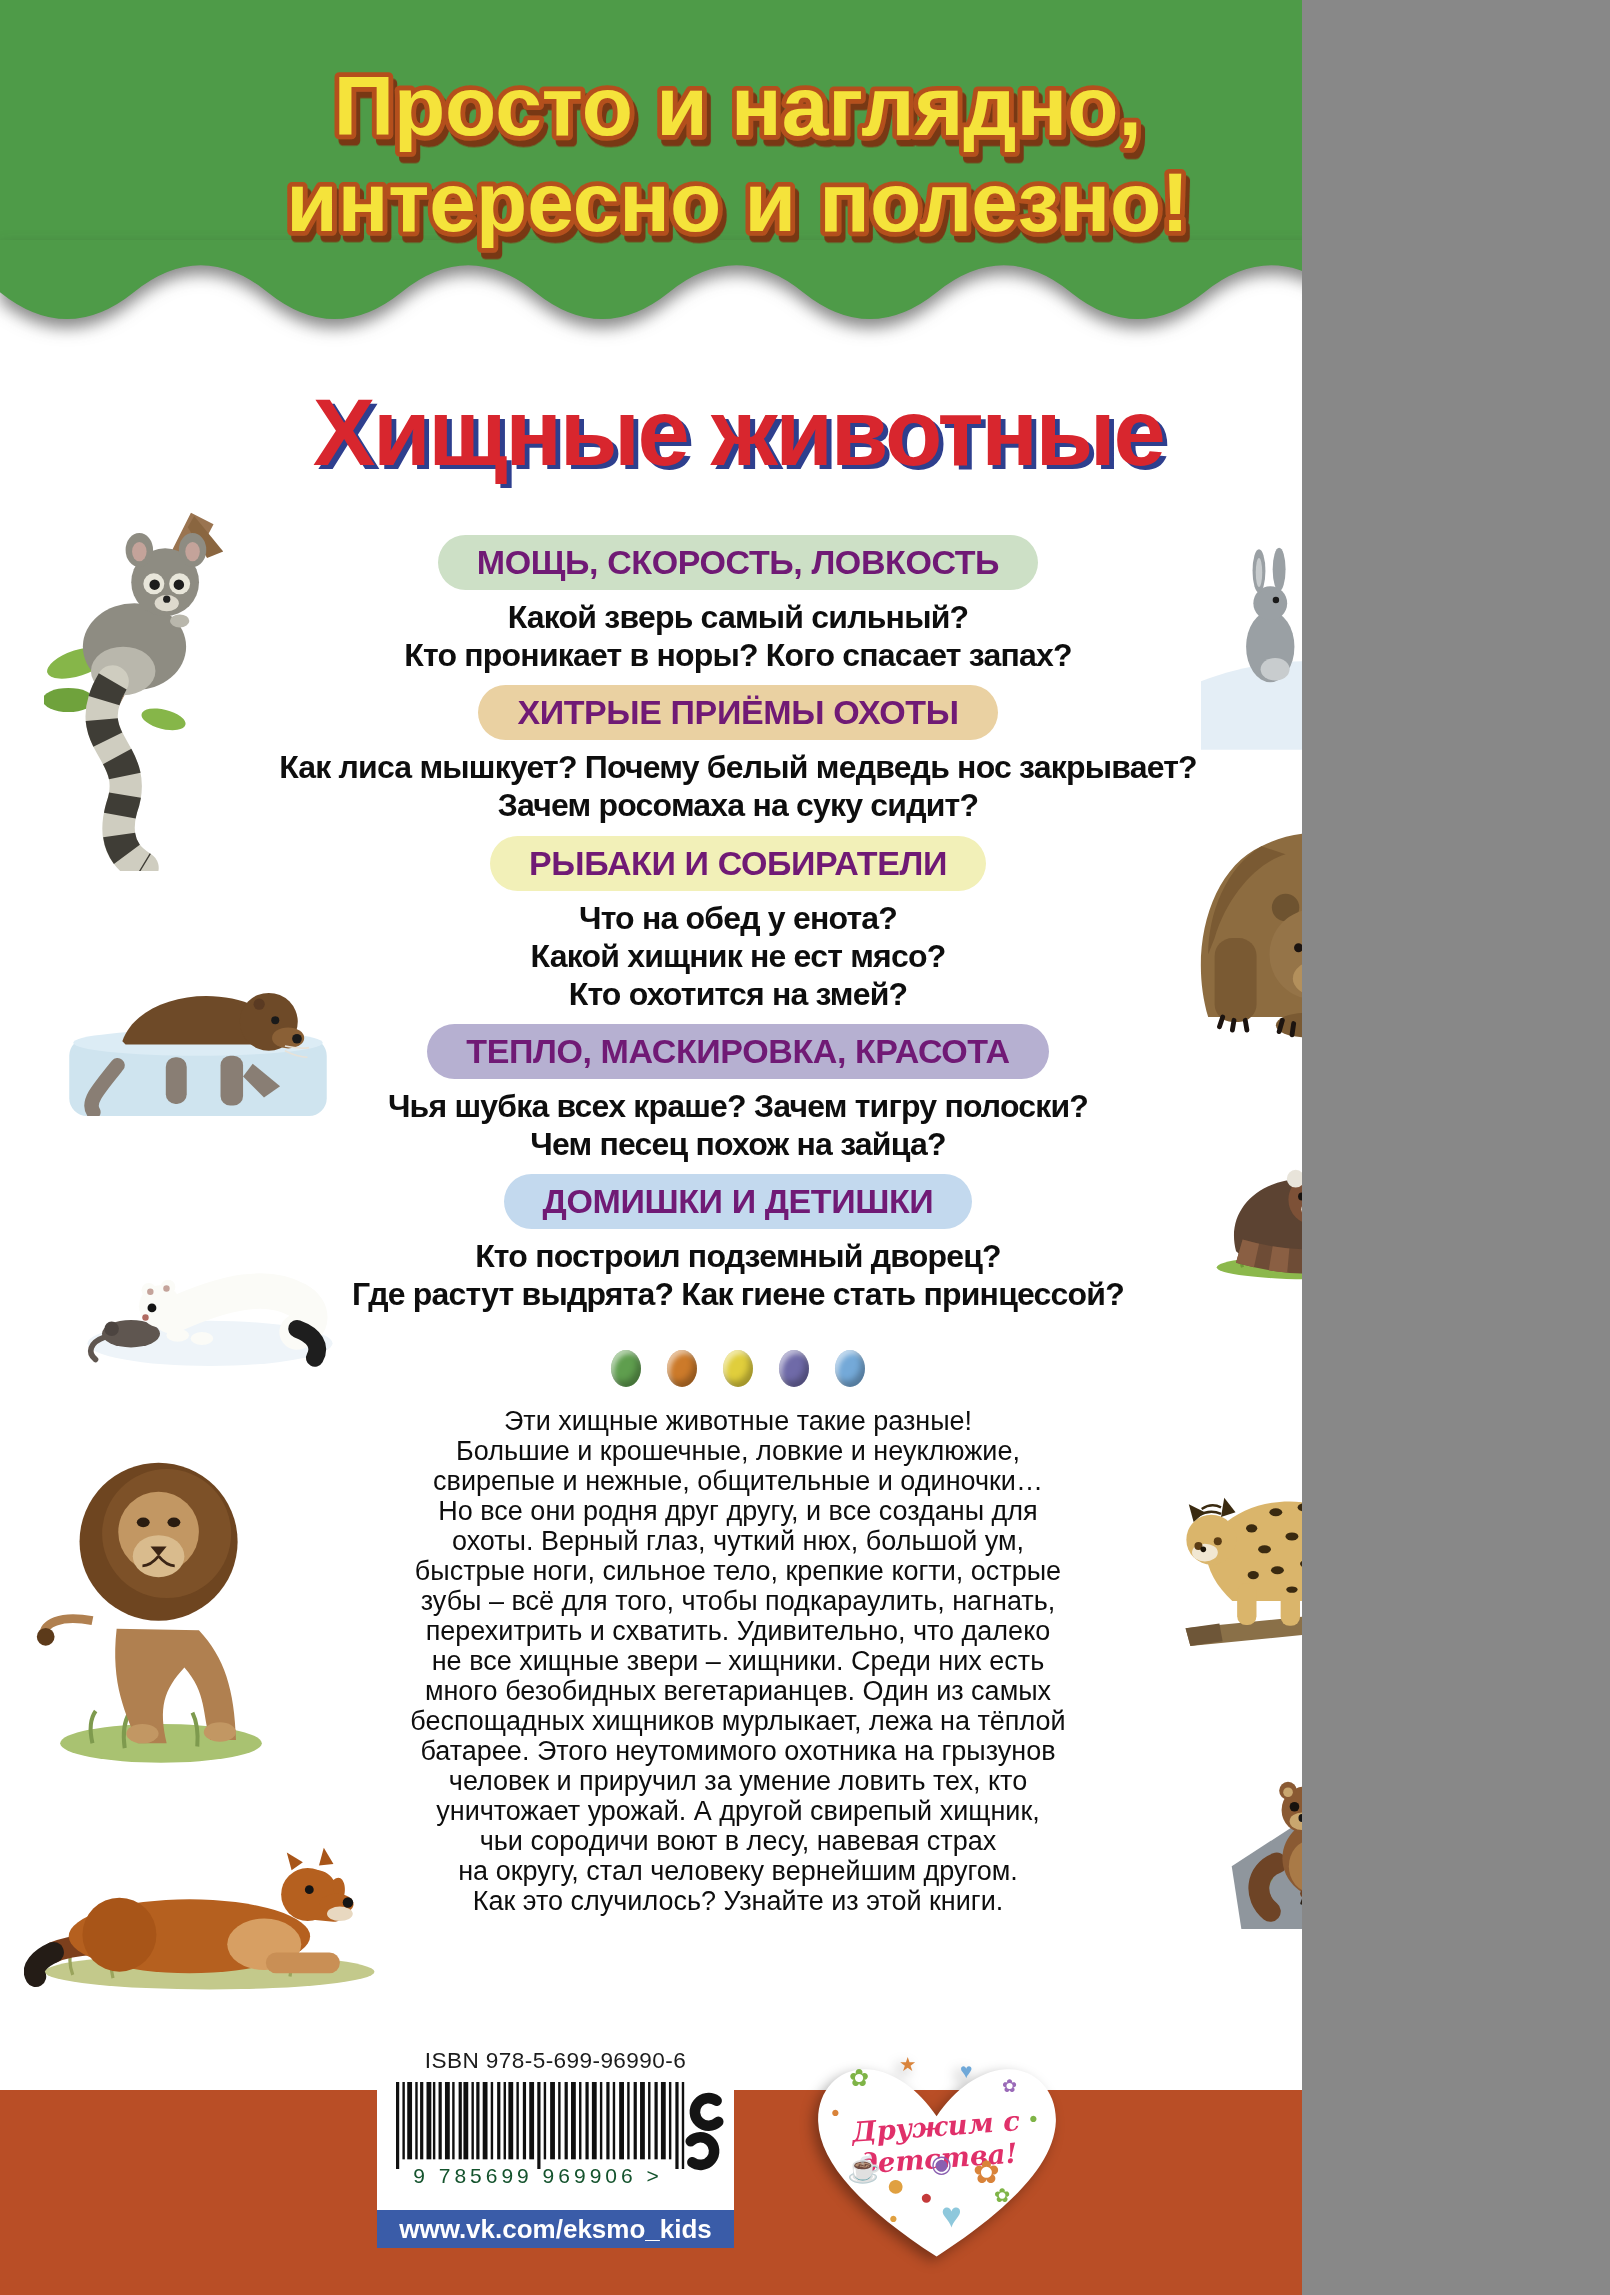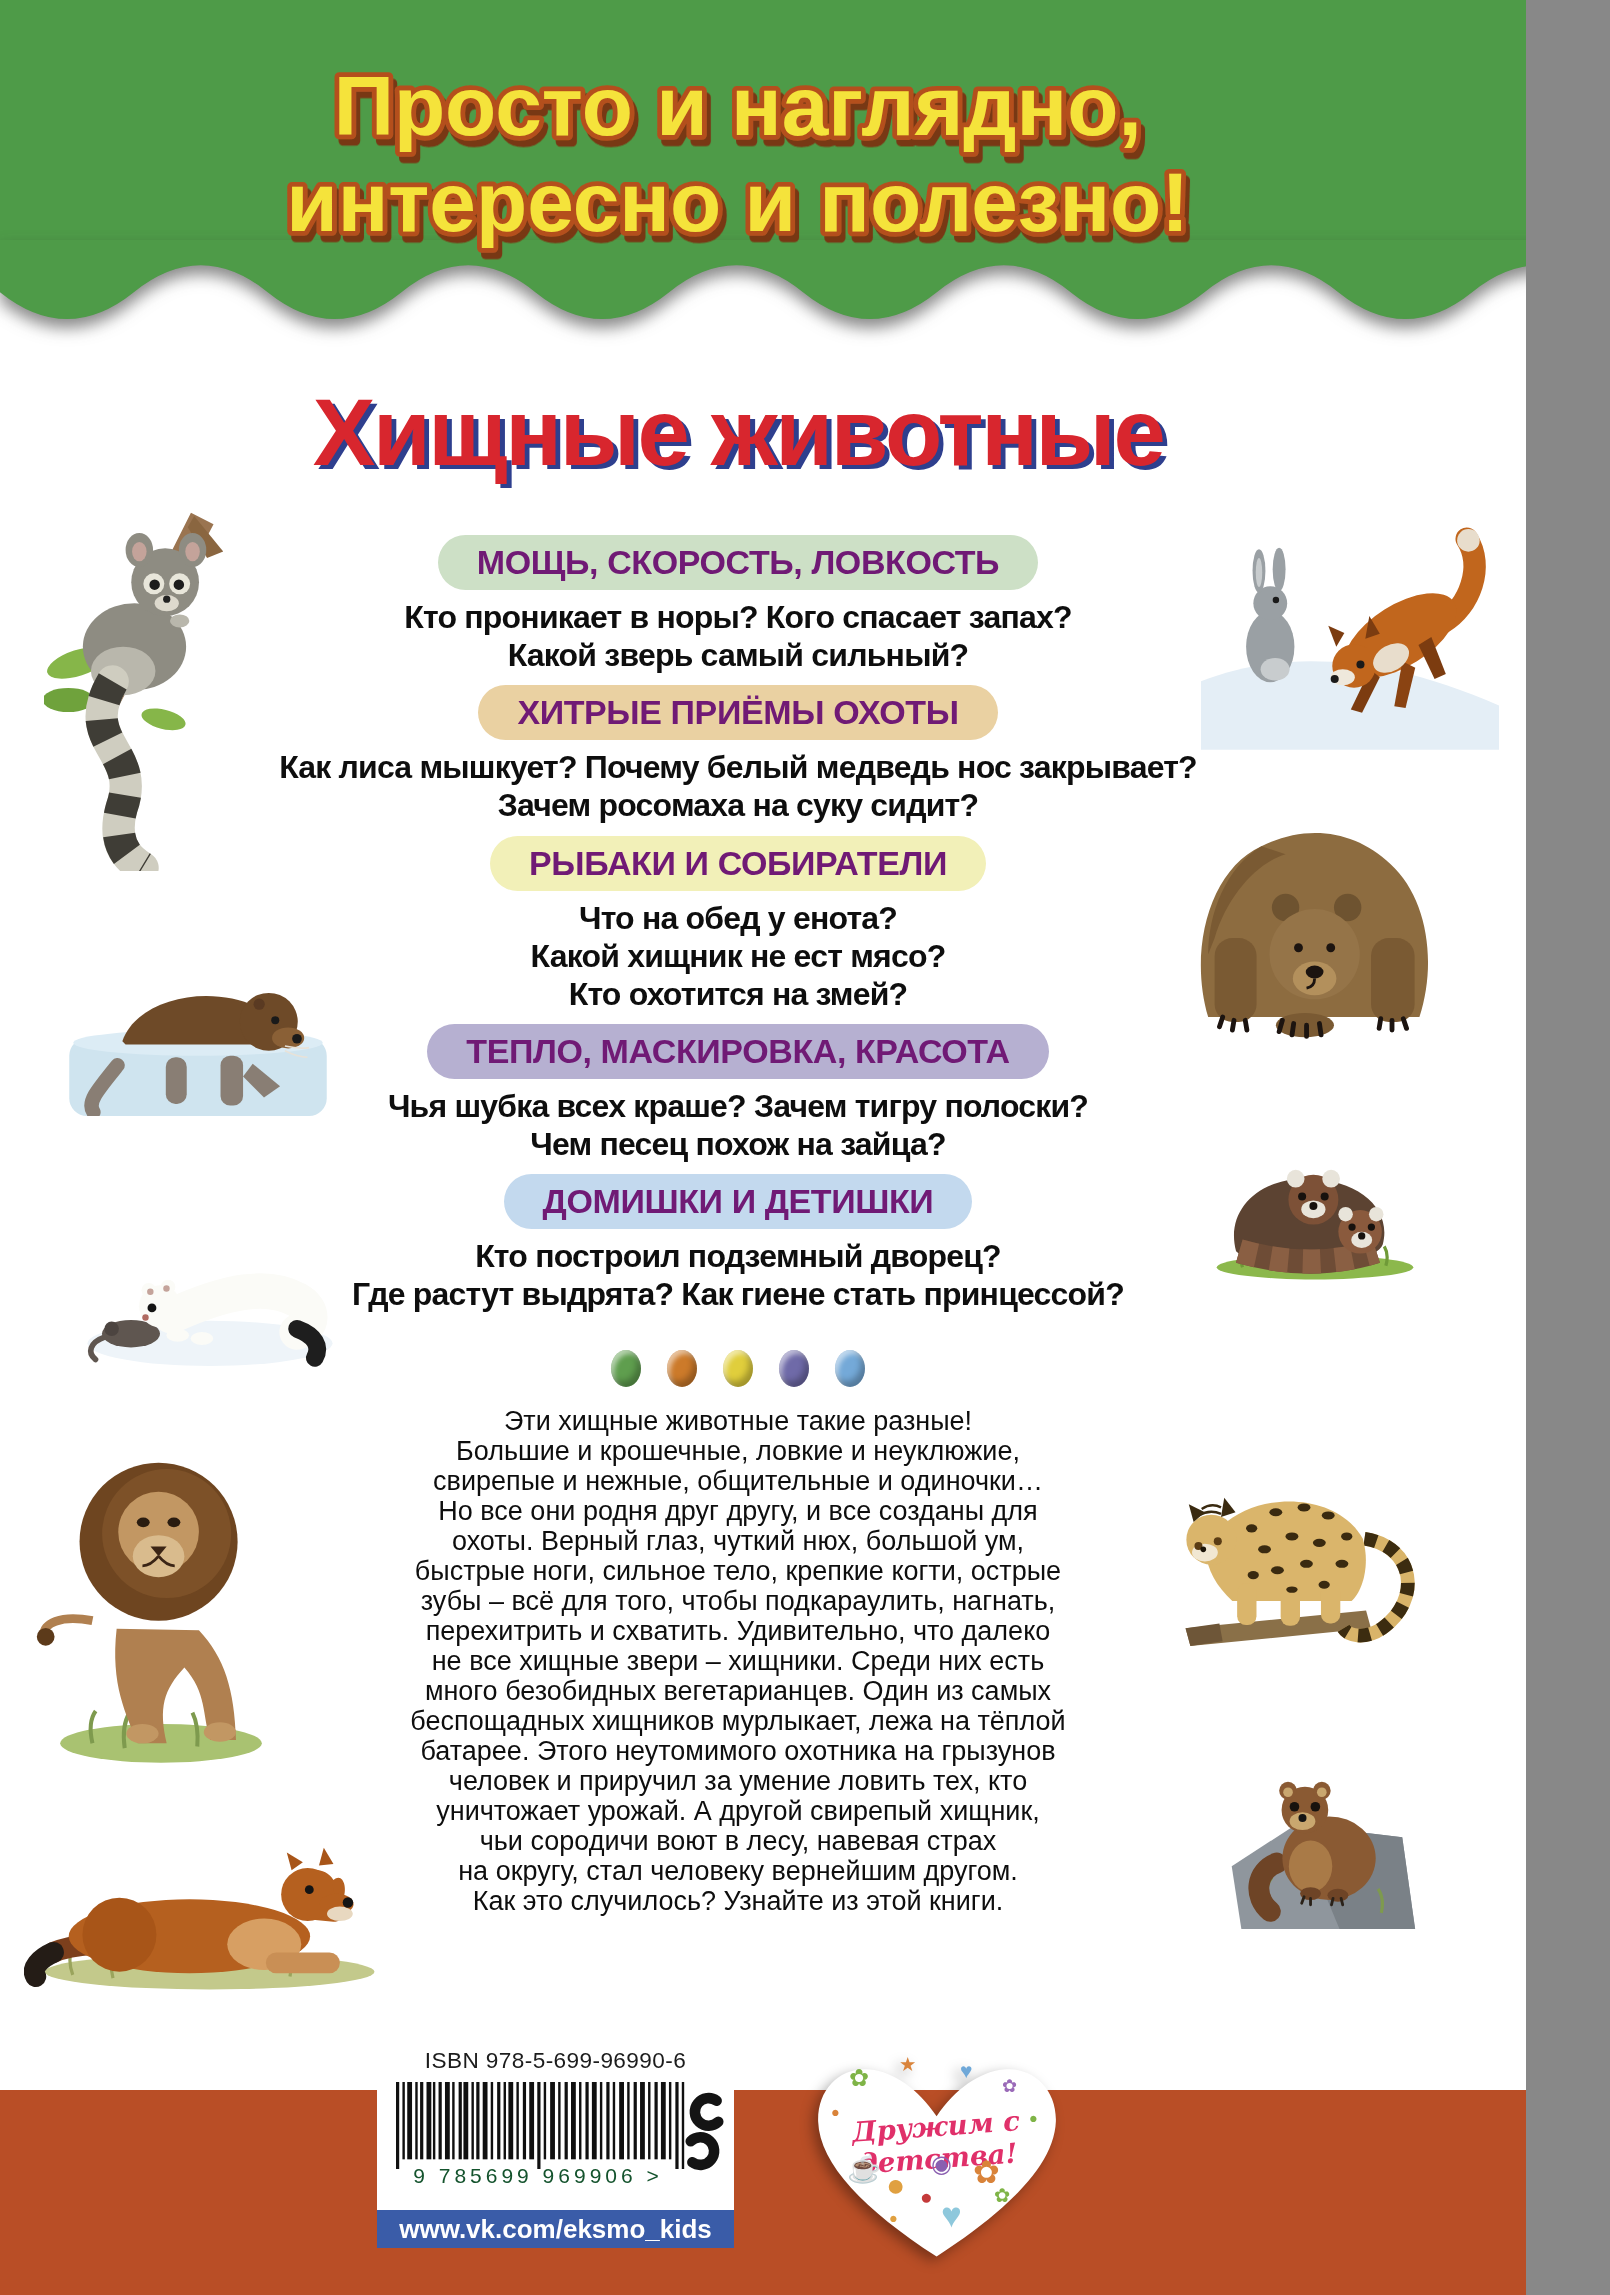--- a/index.html
+++ b/index.html
@@ -1,16 +1,16 @@
 <!DOCTYPE html>
 <html style="font-size:13px"><head>
 <meta charset="utf-8">
 <style>
   html,body{margin:0;padding:0;background:#888;}
-  .page{position:relative;width:1526px;height:2295px;background:#ffffff;overflow:hidden;
+  .page{position:relative;width:1302px;height:2295px;background:#ffffff;overflow:hidden;
         font-family:"Liberation Sans",sans-serif;}
 
   
   .hdr-green{position:absolute;left:0;top:0;width:1610px;height:242px;background:#4e9b48;}
   .hdr-wave{position:absolute;left:0;top:240px;width:1610px;height:106px;
             filter:drop-shadow(0 9.7px 8px rgba(40,40,40,.55));}
   .slogan-svg{position:absolute;left:0;top:0;width:1610px;height:266px;}
   .slogan-svg text{font-family:"Liberation Sans",sans-serif;font-weight:bold;font-size:104px;
                    paint-order:stroke;stroke-linejoin:round;text-anchor:middle;}
 
@@ -70,22 +70,22 @@
     <text x="915" y="168" fill="#f5e33a" stroke="#b4501e" stroke-width="12" filter="url(#ds)">Просто и наглядно,</text>
     <text x="915" y="286" fill="#f5e33a" stroke="#b4501e" stroke-width="12" filter="url(#ds)">интересно и полезно!</text>
   </svg>
 
   <div class="main">
     <h1 class="book-title" style="color: rgb(216, 38, 46);">Хищные животные</h1>
 
     <div class="section">
       <div class="badge" style="background: rgb(205, 224, 198);">МОЩЬ, СКОРОСТЬ, ЛОВКОСТЬ</div>
       <div class="questions">
+        <div class="q">Какой зверь самый сильный?</div>
         <div class="q">Кто проникает в норы? Кого спасает запах?</div>
-        <div class="q">Какой зверь самый сильный?</div>
       </div>
     </div>
 
     <div class="section">
       <div class="badge" style="background: rgb(234, 209, 162);">ХИТРЫЕ ПРИЁМЫ ОХОТЫ</div>
       <div class="questions">
         <div class="q">Как лиса мышкует? Почему белый медведь нос закрывает?</div>
         <div class="q">Зачем росомаха на суку сидит?</div>
       </div>
     </div>

